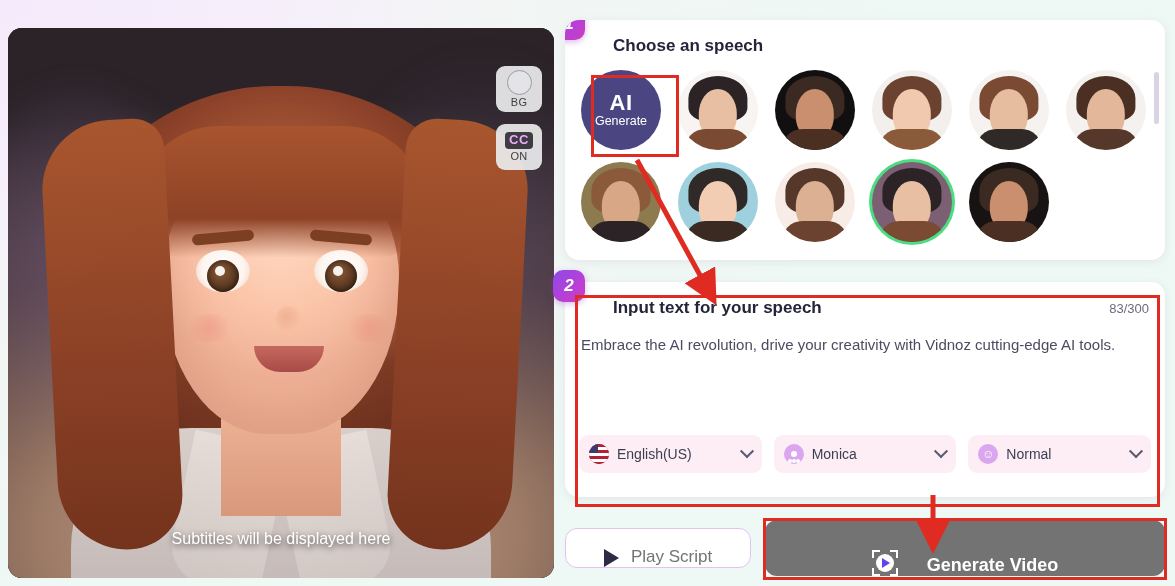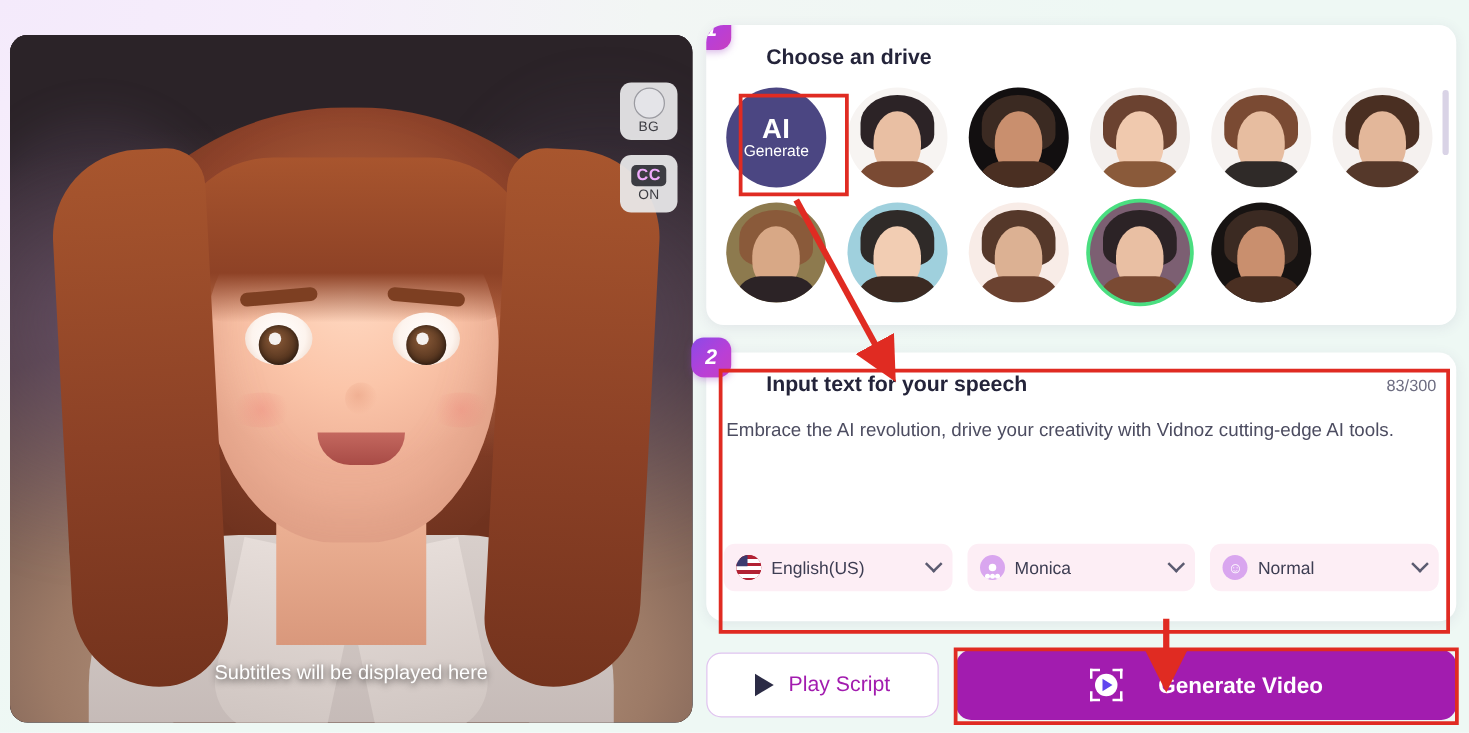--- a/index.html
+++ b/index.html
@@ -230,31 +230,31 @@
   .ic-round { width: 20px; height: 20px; border-radius: 50%; flex: 0 0 auto;
     background: #d9a6ef; display:flex; align-items:center; justify-content:center;
     color:#fff; font-size: 12px; line-height: 1; }
   .ic-person::before { content:""; width: 6px; height: 6px; border-radius:50%; background:#fff;
     box-shadow: 0 7px 0 -1px #fff, -4px 7px 0 -1px #fff, 4px 7px 0 -1px #fff; }
 
   
   #actions { position: absolute; left: 565px; top: 520px; width: 600px;
     display: flex; gap: 14px; align-items: center; }
   #play-script {
-    width: 186px; height: 52px; border-radius: 12px;
+    width: 186px; height: 40px; border-radius: 12px;
     background: #fff; border: 1.5px solid #e0c4ef;
-    display: flex; align-items: center; justify-content: center; gap: 12px;
-    font-size: 17px; color: #a21caf; cursor: pointer;
+    display: flex; align-items: flex-end; justify-content: center; gap: 12px;
+    font-size: 17px; color: #737373; cursor: pointer;
   }
   .play-tri { width: 0; height: 0; border-left: 15px solid #2b2b45;
     border-top: 9px solid transparent; border-bottom: 9px solid transparent; }
   #generate-video {
     flex: 1; height: 56px; border-radius: 12px;
-    background: #a21caf;
-    display: flex; align-items: center; justify-content: center; gap: 29px;
+    background: #737373;
+    display: flex; align-items: flex-end; justify-content: center; gap: 29px;
     font-size: 18px; color: #fff; font-weight: 600; cursor: pointer;
   }
   .gen-ic { width: 26px; height: 26px; position: relative; }
   .gen-ic span { position:absolute; width: 8px; height: 8px; }
   .gen-ic .c1 { left:0; top:0; border-left:2.5px solid #fff; border-top:2.5px solid #fff; }
   .gen-ic .c2 { right:0; top:0; border-right:2.5px solid #fff; border-top:2.5px solid #fff; }
   .gen-ic .c3 { left:0; bottom:0; border-left:2.5px solid #fff; border-bottom:2.5px solid #fff; }
   .gen-ic .c4 { right:0; bottom:0; border-right:2.5px solid #fff; border-bottom:2.5px solid #fff; }
   .gen-ic .dot { left:4px; top:4px; width:18px; height:18px; border-radius:50%; background:#fff; }
   .gen-ic .ply { left:10px; top:8px; width:0; height:0; border-left:8px solid #5f45ef;
@@ -304,21 +304,21 @@
   </div>
 
   <div id="subtitle">Subtitles will be displayed here</div>
 
 </div>
 
 <div id="right">
 
   <div class="card" id="card1">
     <div class="badge">1</div>
-    <div class="card-title">Choose an drive</div>
+    <div class="card-title">Choose an speech</div>
     <div id="avatar-grid">
         <div class="av av-action">
           <span class="t1">AI</span>
           <span class="t2">Generate</span>
         </div>
         <div class="av" style="background: rgb(247, 244, 242);">
           <span class="p">
             <span class="hr" style="background:#2c2326"></span>
             <span class="sk" style="background:#e9bfa3"></span>
             <span class="bd" style="background:#7a4a33"></span>

